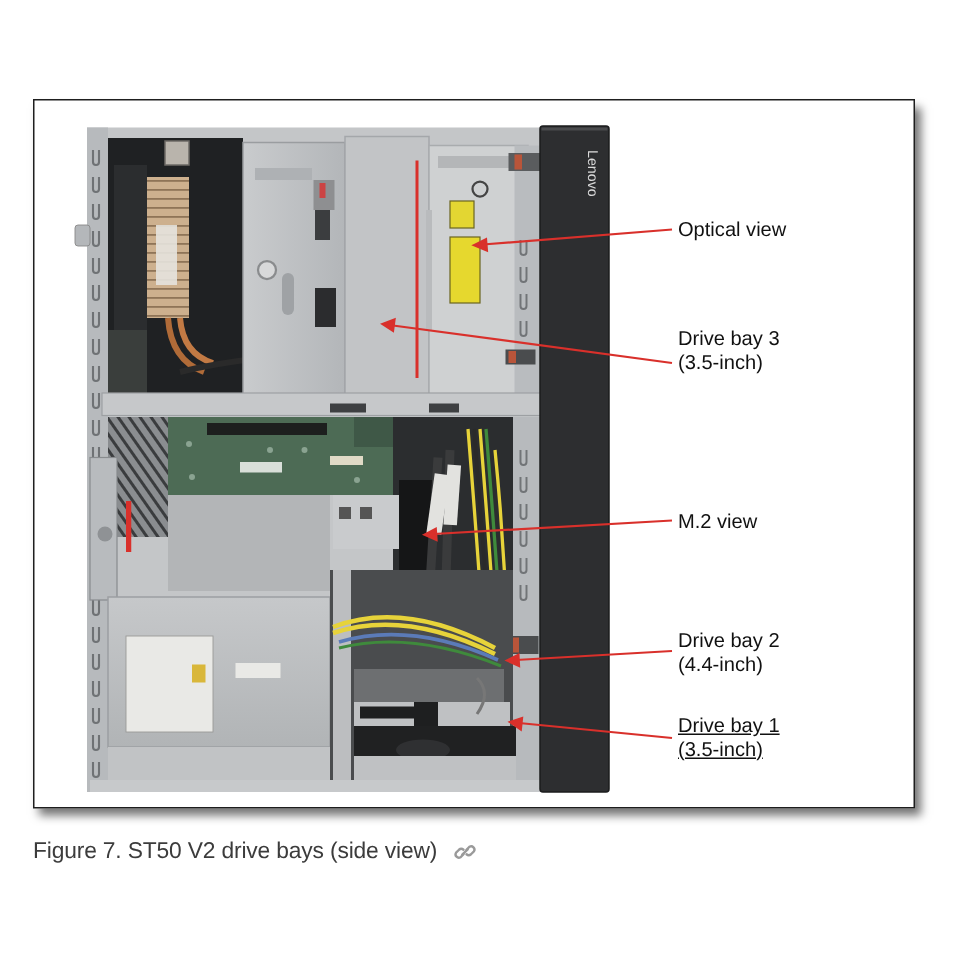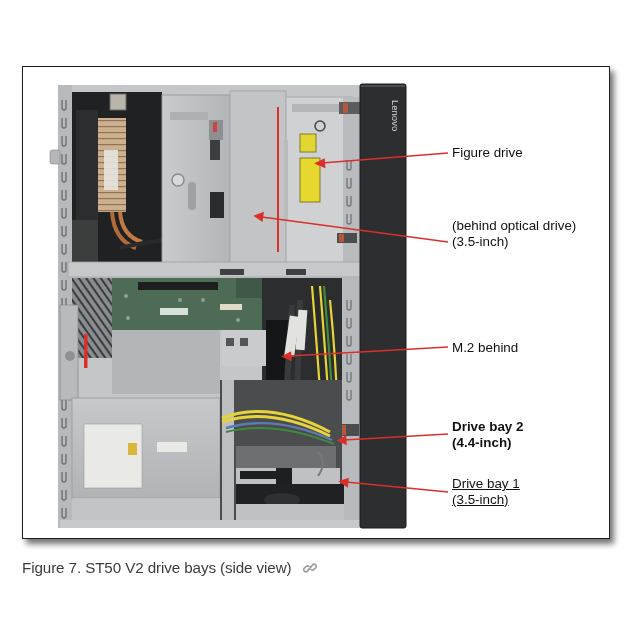--- a/index.html
+++ b/index.html
@@ -218,30 +218,30 @@
     <line x1="448" y1="347" x2="289" y2="356"></line>
     <polygon points="283,356.5 290.5,352.5 291,360"></polygon>
     <line x1="448" y1="434" x2="344" y2="440"></line>
     <polygon points="338,440.3 345.6,436.5 346,444"></polygon>
     <line x1="448" y1="492" x2="346" y2="482"></line>
     <polygon points="340,481.4 348,478.8 347.2,486.4"></polygon>
   </g>
 </svg>
 
 <div class="label" style="top:145px;">
-  <div>Figure drive</div>
+  <div>Optical view</div>
 </div>
 <div class="label" style="top:218px;">
-  <div>(behind optical drive)</div>
+  <div>Drive bay 3</div>
   <div>(3.5-inch)</div>
 </div>
 <div class="label" style="top:340px;">
-  <div>M.2 behind</div>
-</div>
-<div class="label" style="top:419px;font-weight:bold;">
+  <div>M.2 view</div>
+</div>
+<div class="label" style="top:419px;">
   <div>Drive bay 2</div>
   <div>(4.4-inch)</div>
 </div>
 <div class="label" style="top:476px;text-decoration:underline;">
   <div>Drive bay 1</div>
   <div>(3.5-inch)</div>
 </div>
 
 <div class="caption caption-wrap">
   <span>Figure 7. ST50 V2 drive bays (side view)</span>

